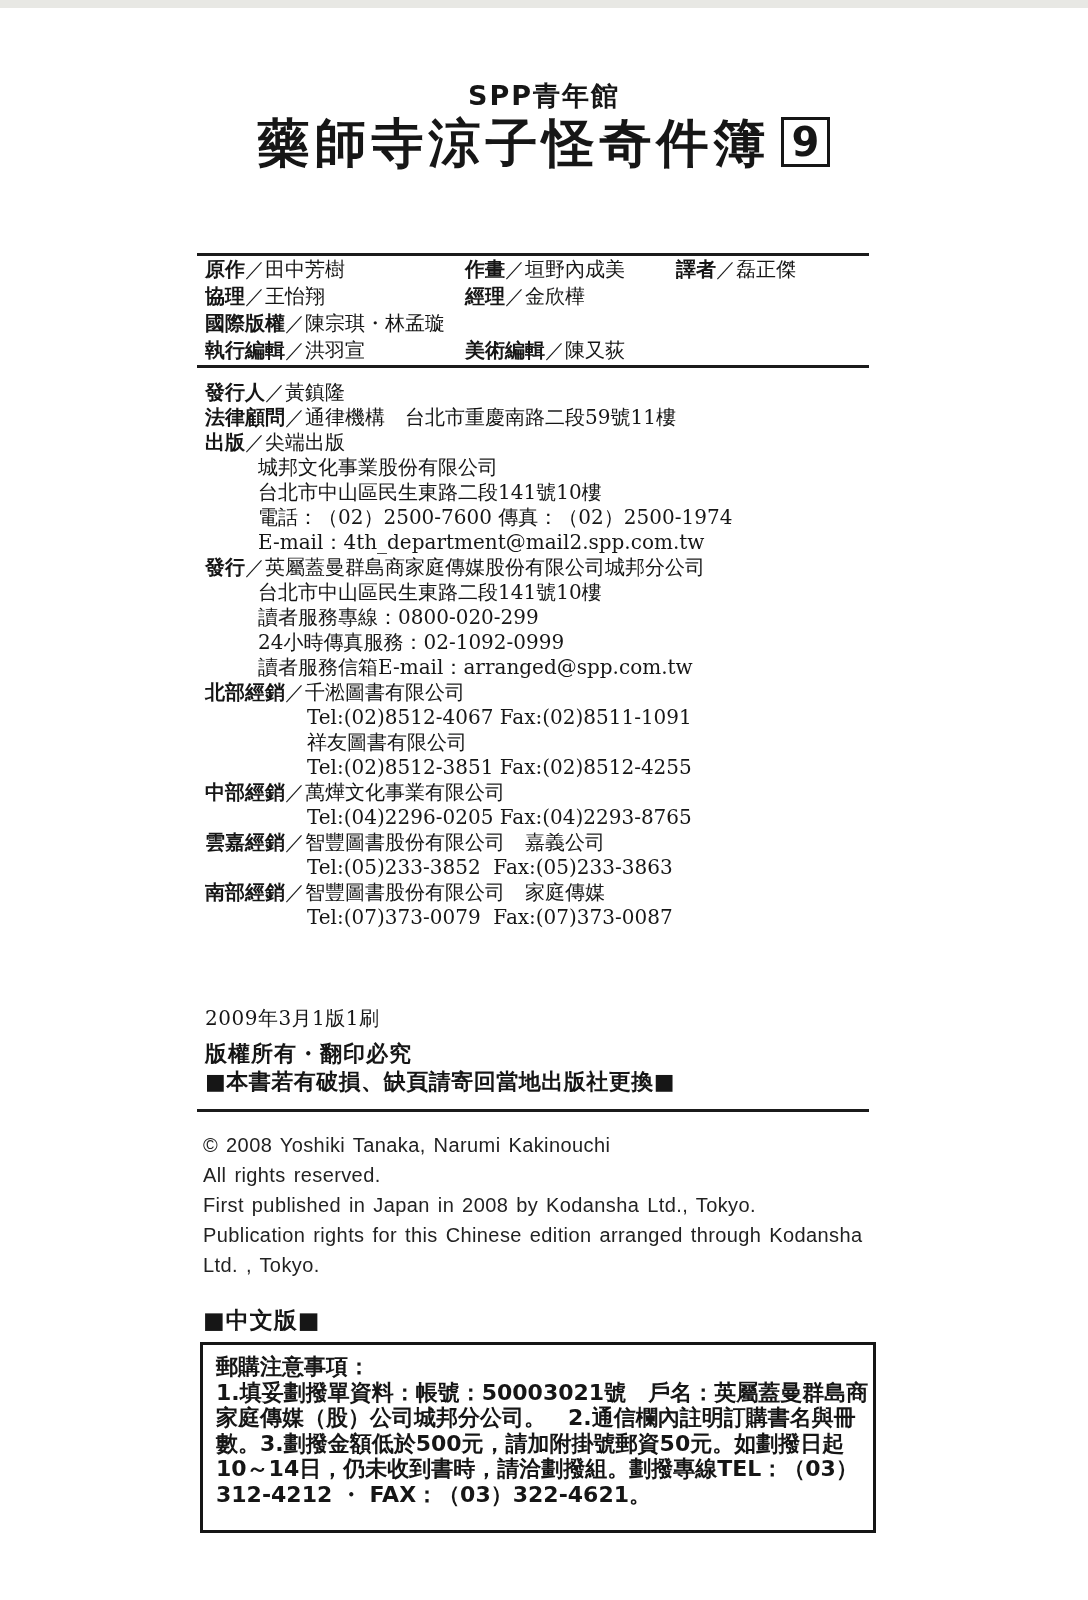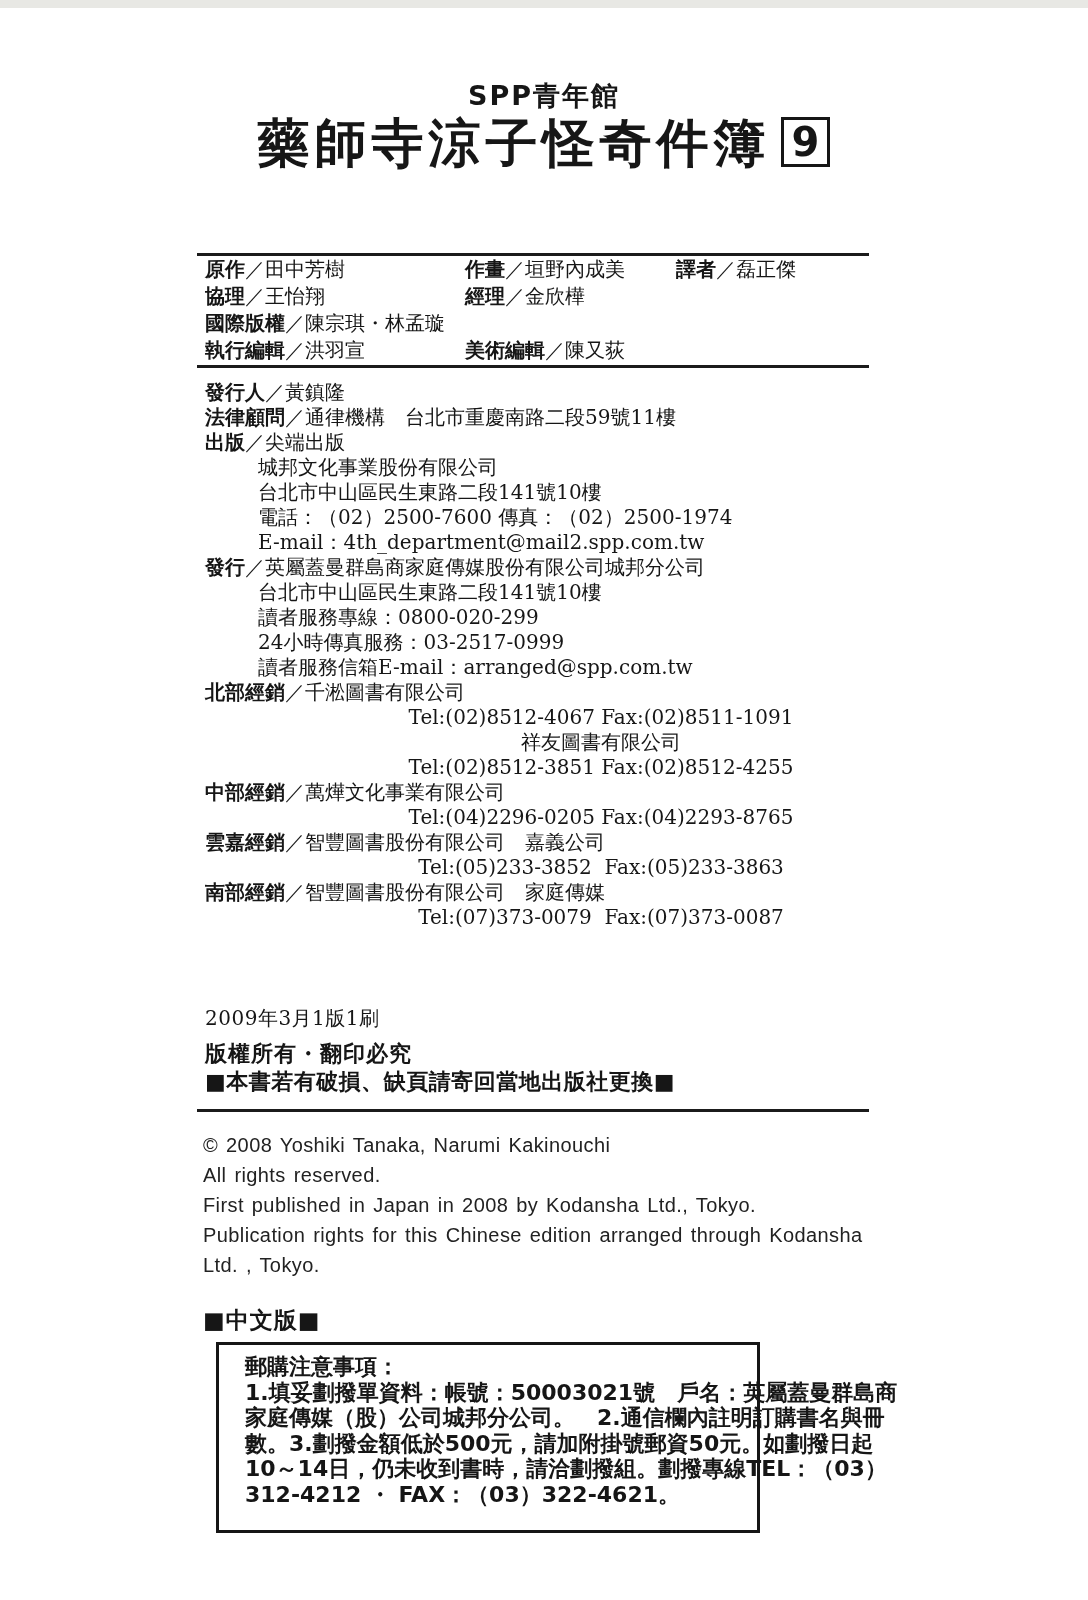--- a/index.html
+++ b/index.html
@@ -60,21 +60,21 @@
   .lbl{
     font-family:"DejaVu Sans","Liberation Sans",sans-serif;
     font-weight:bold;
   }
   .sep{font-family:"DejaVu Sans","Liberation Sans",sans-serif;}
 
   
   .publisher{position:absolute;left:205px;top:372px;width:690px;font-size:20px;}
   .pline{height:25px;line-height:25px;white-space:pre;}
   .ind1{padding-left:53px;}
-  .ind2{padding-left:102px;text-align:center;}
+  .ind2{padding-left:102px;}
 
   
   .printing{position:absolute;left:205px;top:997px;font-size:20px;letter-spacing:0.5px;}
   .copyright-cn{
     position:absolute;left:205px;top:1031px;
     font-family:"DejaVu Sans","Liberation Sans",sans-serif;
     font-weight:bold;font-size:22px;letter-spacing:1px;
   }
   .damage{
     position:absolute;left:205px;top:1059px;
@@ -92,23 +92,23 @@
 
   
   .cn-label{
     position:absolute;left:203px;top:1297px;
     font-family:"DejaVu Sans","Liberation Sans",sans-serif;
     font-weight:bold;font-size:23px;letter-spacing:1px;
   }
 
   
   .mailbox{
-    position:absolute;left:216px;top:1334px;width:544px;height:191px;
+    position:absolute;left:200px;top:1334px;width:676px;height:191px;
     border:3px solid #161616;box-sizing:border-box;
-    padding:9px 0 0 26px;
+    padding:9px 0 0 13px;
   }
   .mline{
     font-family:"DejaVu Sans","Liberation Sans",sans-serif;
     font-weight:bold;font-size:22px;
     height:25.6px;line-height:25.6px;white-space:pre;
   }
 </style>
 </head>
 <body>
 
@@ -146,21 +146,21 @@
     <div class="pline"><span class="lbl">發行人</span><span class="sep">／</span><span>黃鎮隆</span></div>
     <div class="pline"><span class="lbl">法律顧問</span><span class="sep">／</span><span>通律機構　台北市重慶南路二段59號11樓</span></div>
     <div class="pline"><span class="lbl">出版</span><span class="sep">／</span><span>尖端出版</span></div>
     <div class="pline ind1"><span>城邦文化事業股份有限公司</span></div>
     <div class="pline ind1"><span>台北市中山區民生東路二段141號10樓</span></div>
     <div class="pline ind1"><span>電話：（02）2500-7600 傳真：（02）2500-1974</span></div>
     <div class="pline ind1"><span>E-mail：4th_department@mail2.spp.com.tw</span></div>
     <div class="pline"><span class="lbl">發行</span><span class="sep">／</span><span>英屬蓋曼群島商家庭傳媒股份有限公司城邦分公司</span></div>
     <div class="pline ind1"><span>台北市中山區民生東路二段141號10樓</span></div>
     <div class="pline ind1"><span>讀者服務專線：0800-020-299</span></div>
-    <div class="pline ind1"><span>24小時傳真服務：03-2517-0999</span></div>
+    <div class="pline ind1"><span>24小時傳真服務：02-1092-0999</span></div>
     <div class="pline ind1"><span>讀者服務信箱E-mail：arranged@spp.com.tw</span></div>
     <div class="pline"><span class="lbl">北部經銷</span><span class="sep">／</span><span>千淞圖書有限公司</span></div>
     <div class="pline ind2"><span>Tel:(02)8512-4067 Fax:(02)8511-1091</span></div>
     <div class="pline ind2"><span>祥友圖書有限公司</span></div>
     <div class="pline ind2"><span>Tel:(02)8512-3851 Fax:(02)8512-4255</span></div>
     <div class="pline"><span class="lbl">中部經銷</span><span class="sep">／</span><span>萬燁文化事業有限公司</span></div>
     <div class="pline ind2"><span>Tel:(04)2296-0205 Fax:(04)2293-8765</span></div>
     <div class="pline"><span class="lbl">雲嘉經銷</span><span class="sep">／</span><span>智豐圖書股份有限公司　嘉義公司</span></div>
     <div class="pline ind2"><span>Tel:(05)233-3852  Fax:(05)233-3863</span></div>
     <div class="pline"><span class="lbl">南部經銷</span><span class="sep">／</span><span>智豐圖書股份有限公司　家庭傳媒</span></div>

